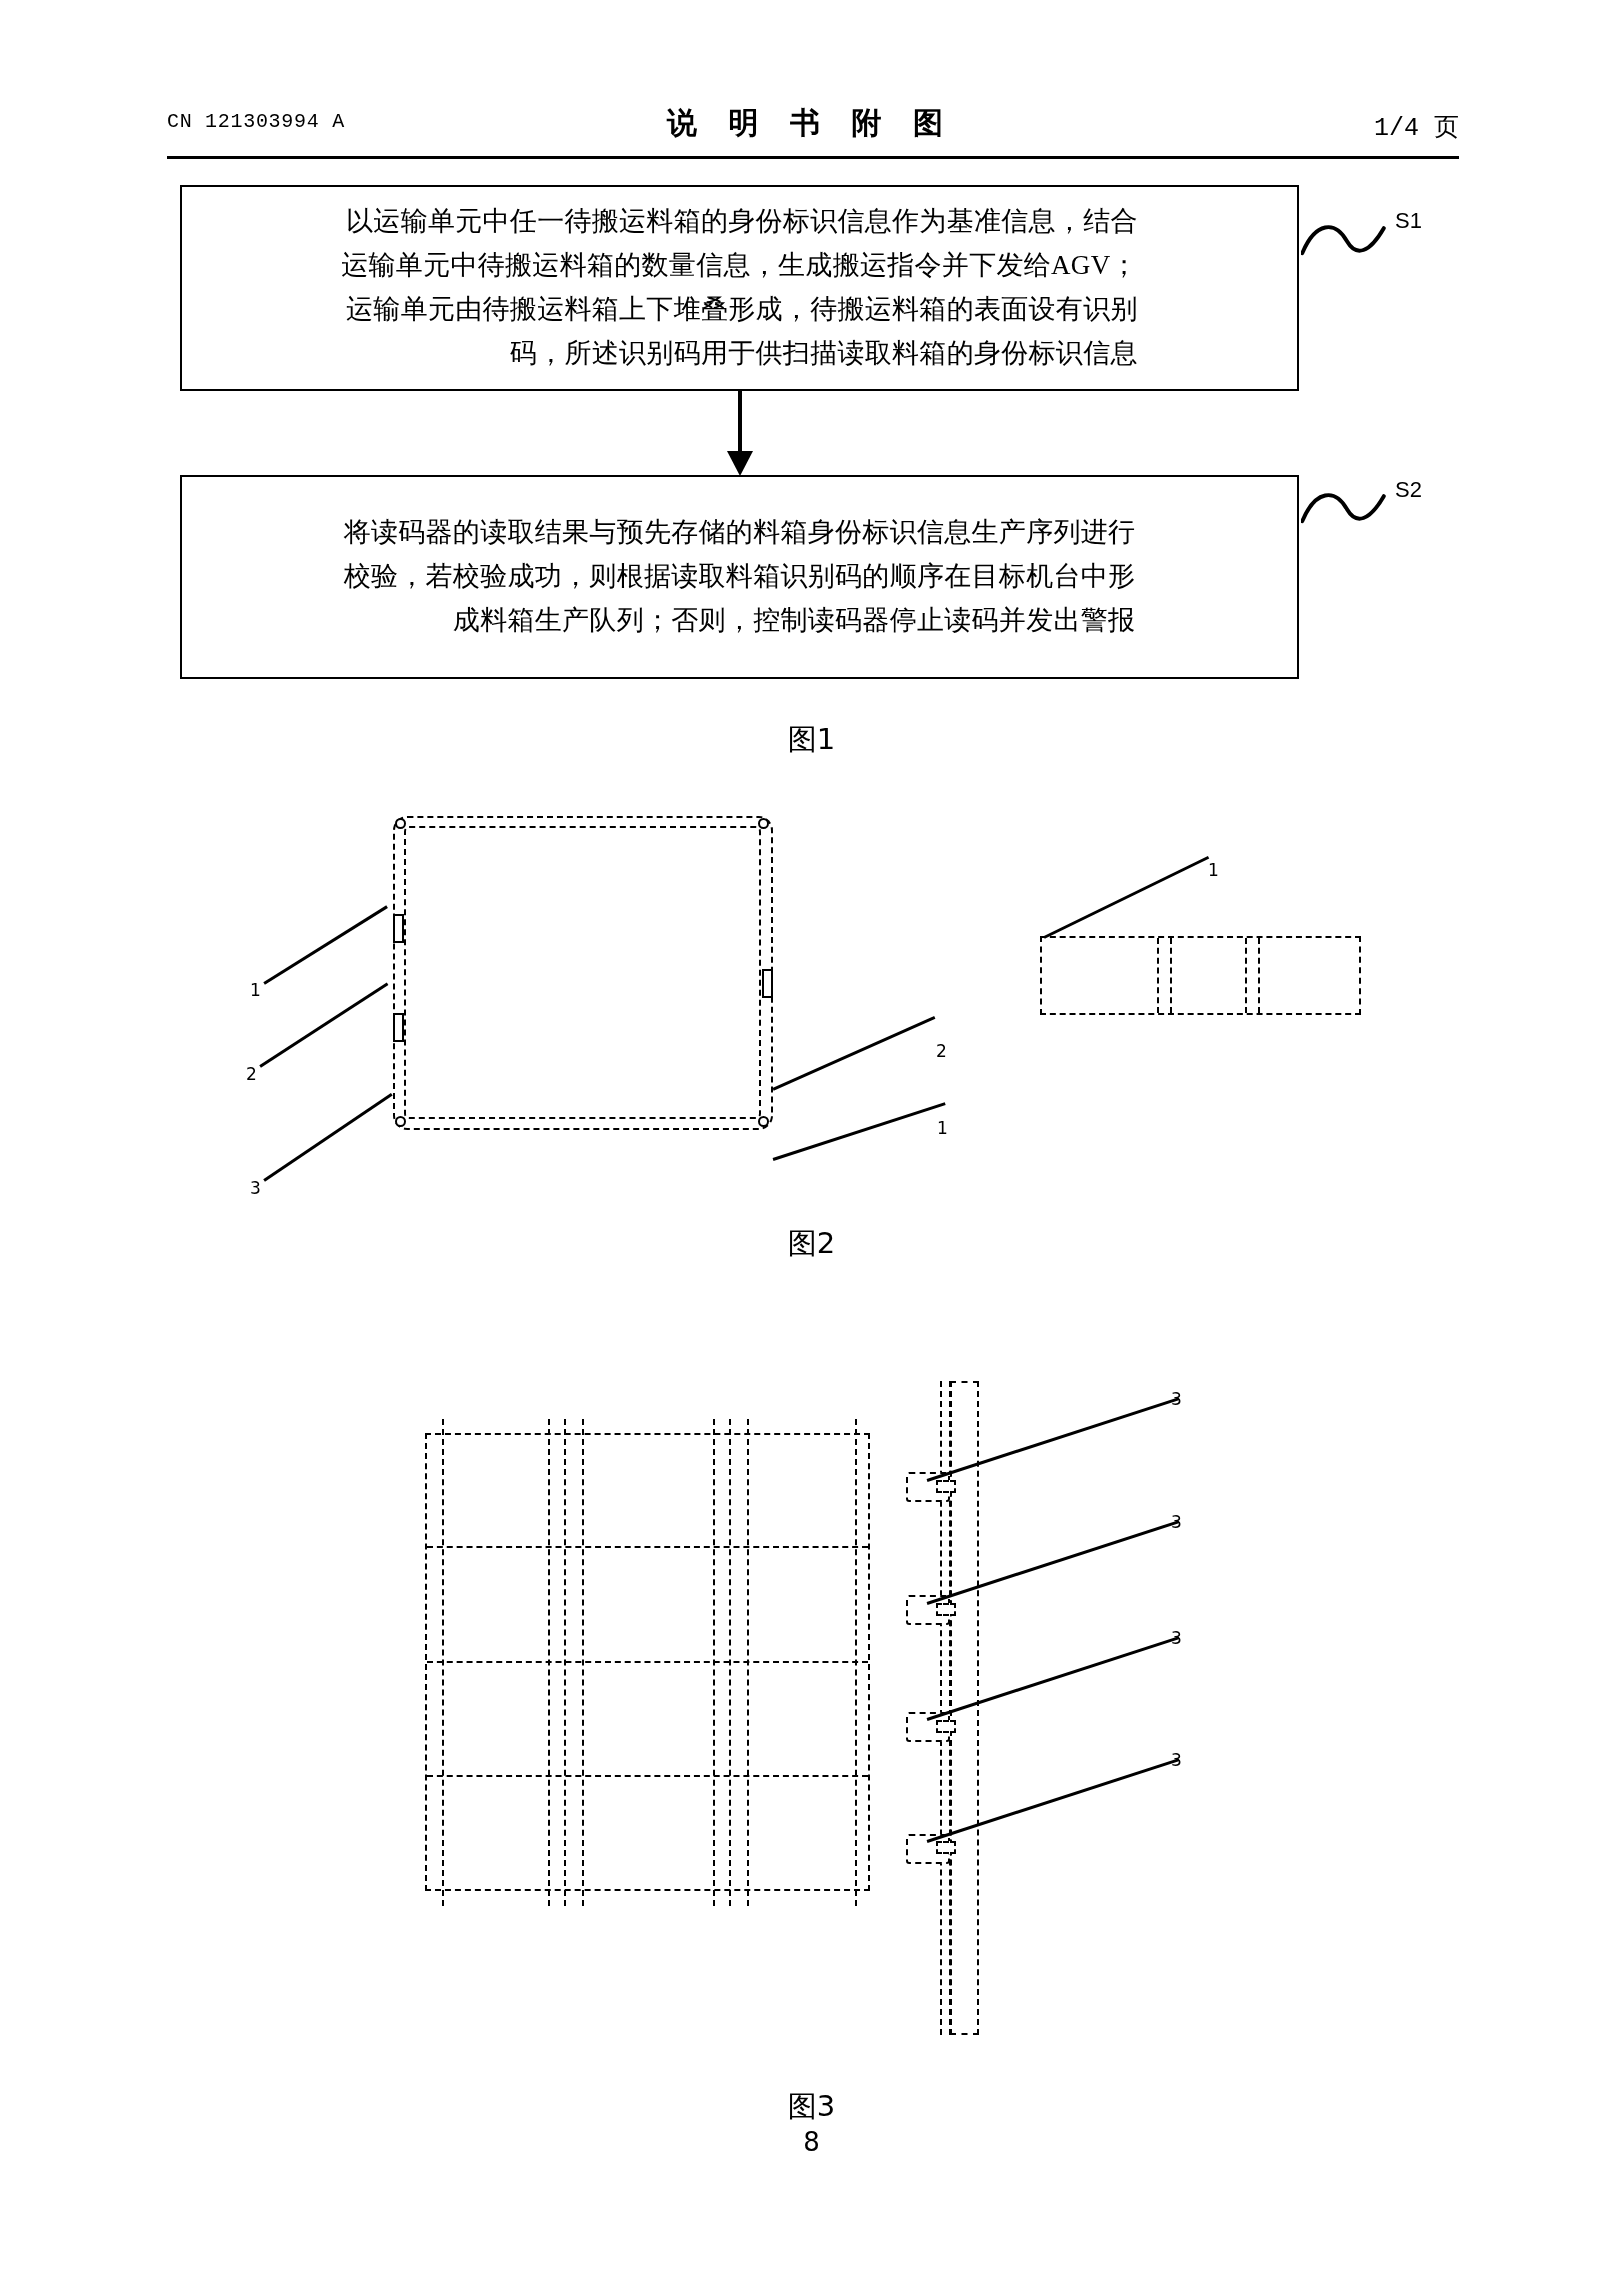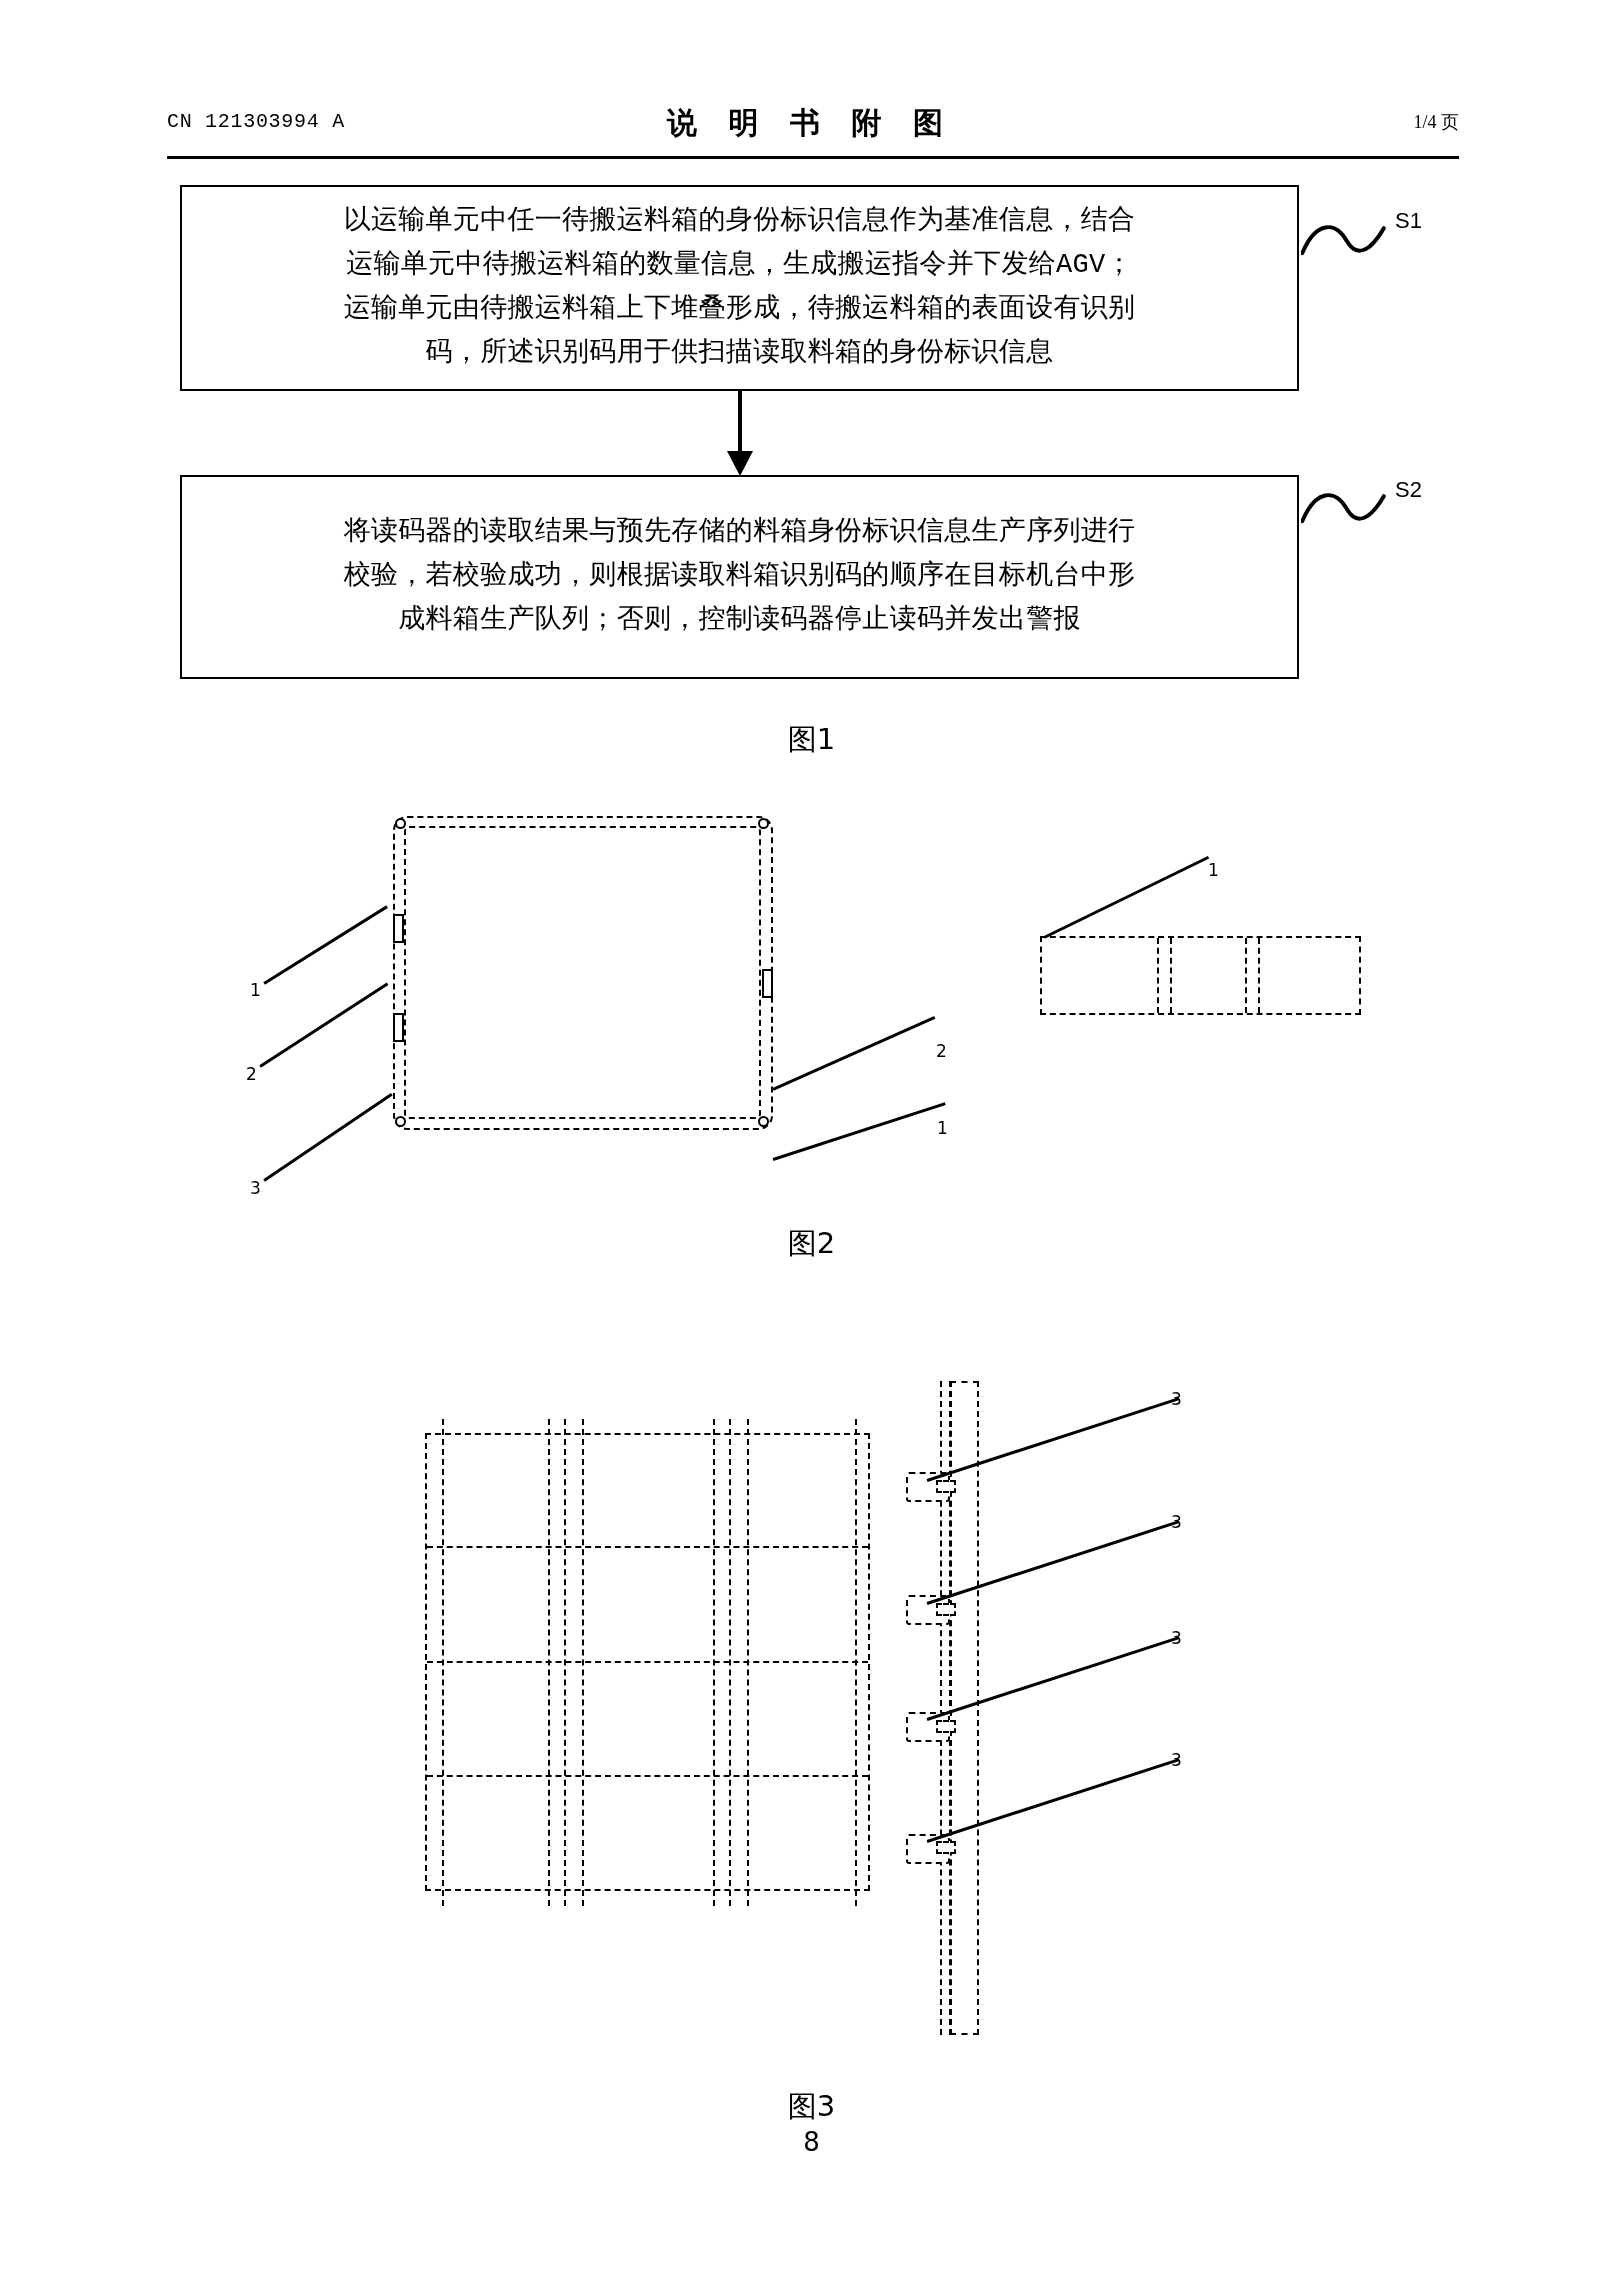--- a/index.html
+++ b/index.html
@@ -42,22 +42,22 @@
     font-family: "DejaVu Sans", "Liberation Sans", sans-serif;
     font-weight: bold;
     font-size: 30px;
     letter-spacing: 10.5px;
     text-indent: 10.5px;
   }
   #header-right {
     position: absolute;
     right: 0;
     top: 11.8px;
-    font-family: Liberation Serif, serif;
-    font-size: 18px;
+    font-family: Liberation Mono, monospace;
+    font-size: 25px;
     white-space: nowrap;
   }
   #header-rule {
     position: absolute;
     left: 167px;
     top: 156px;
     width: 1292px;
     height: 0;
     border-top: 3.9px solid #000;
   }
@@ -73,24 +73,24 @@
   .flow-box {
     position: absolute;
     border: 2px solid #000;
     box-sizing: border-box;
     background: #fff;
     display: flex;
     align-items: center;
     justify-content: center;
   }
   .flow-text {
-    font-family: Liberation Mono, monospace;
+    font-family: Liberation Serif, serif;
     font-size: 27px;
     line-height: 1.62;
-    text-align: center;
+    text-align: right;
     padding: 6.5px 22px;
     white-space: pre-line;
     letter-spacing: 0.3px;
   }
   #flow-box-s1 {
     left: 180px;
     top: 7.9px;
     width: 1119px;
     height: 206px;
   }

